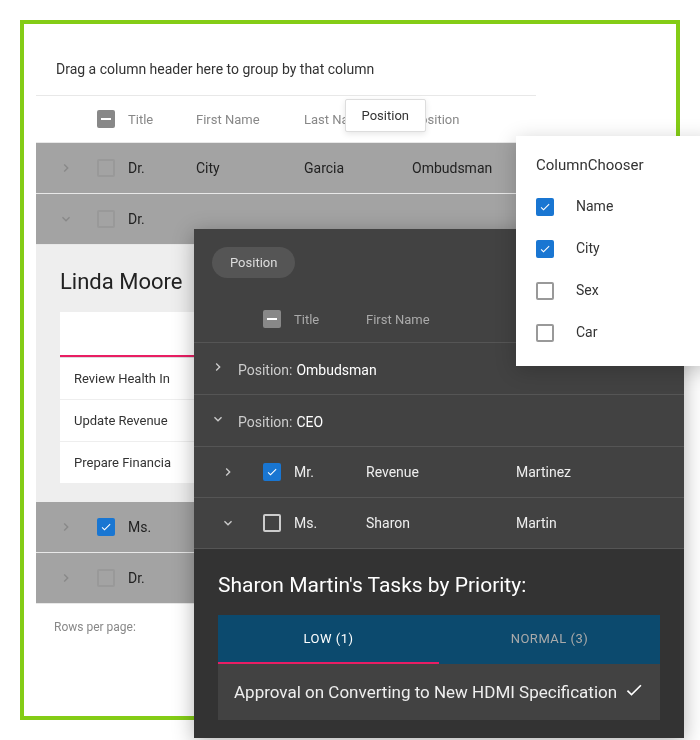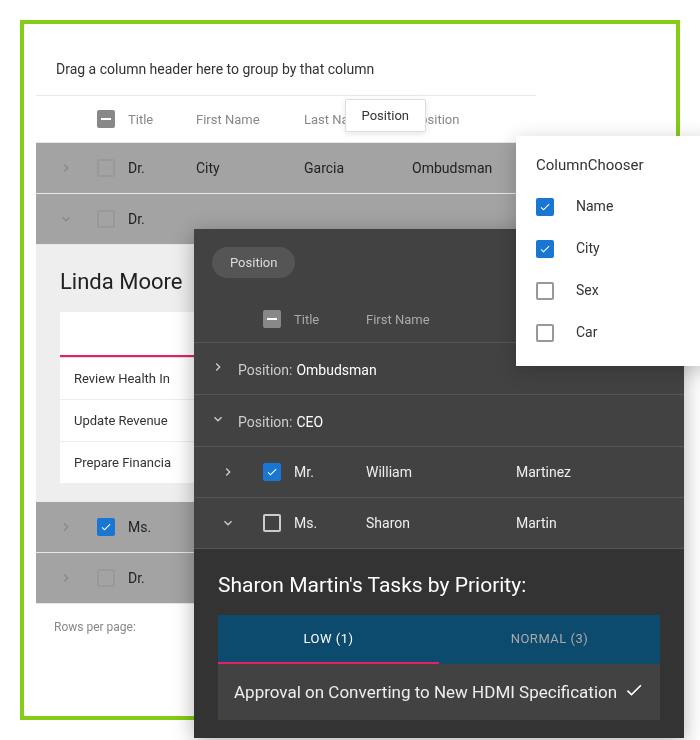--- a/index.html
+++ b/index.html
@@ -204,21 +204,21 @@
           </svg>
         </div>
       <div class="dw-chk">
           <div class="dbox checked">
             <svg viewBox="0 0 24 24">
               <path d="M9 16.17L4.83 12 3.41 13.41 9 19 21 7l-1.41-1.41z"></path>
             </svg>
           </div>
         </div>
       <div class="dw-title">Mr.</div>
-      <div class="dw-fn">William</div>
+      <div class="dw-fn">Revenue</div>
       <div class="dw-ln">Martinez</div>
     </div>
 
     <div class="dark-datarow indent">
       <div class="dw-exp dark-chev">
           <svg viewBox="0 0 24 24">
             <path d="M7.41 8.59L12 13.17l4.59-4.58L18 10l-6 6-6-6z"></path>
           </svg>
         </div>
       <div class="dw-chk">

